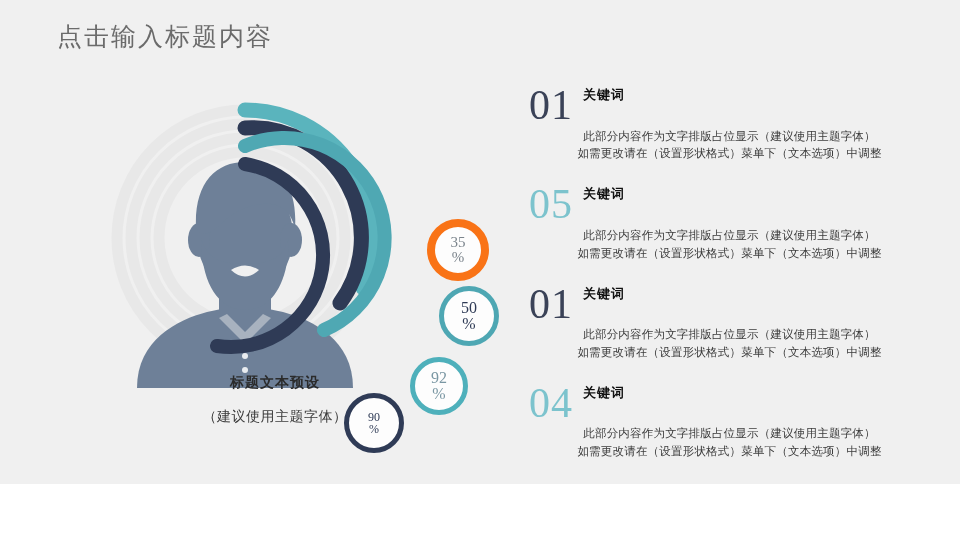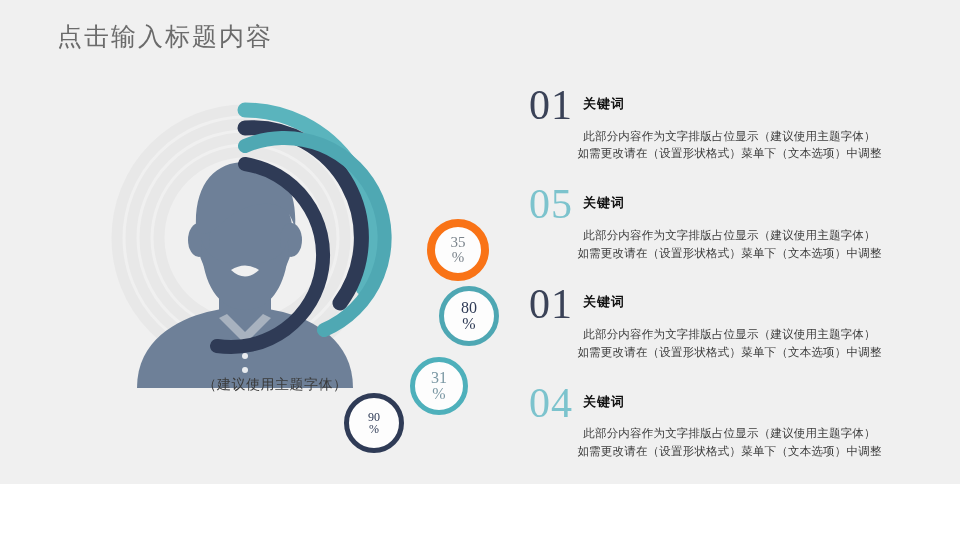--- a/index.html
+++ b/index.html
@@ -107,21 +107,21 @@
   
   #right-list {
     position: absolute;
     left: 529px;
     top: 86px;
     width: 400px;
   }
   .list-item { position: relative; margin-bottom: 22px; }
   .item-headline {
     display: flex;
-    align-items: center;
+    align-items: flex-start;
     margin-bottom: 3px;
   }
   .item-number {
     font-family: "Liberation Serif", "DejaVu Serif", serif;
     font-size: 42px;
     line-height: 0.92;
     font-weight: 400;
     letter-spacing: 1px;
   }
   .item-keyword {
@@ -196,34 +196,35 @@
       <path d="M 150 58 A 92 92 0 0 1 229 242" fill="none" stroke="#4fa8b3" stroke-width="14" stroke-linecap="round"></path>
 
       <path d="M 150 76 A 74 74 0 1 1 122 258" fill="none" stroke="#2f3b56" stroke-width="14" stroke-linecap="round"></path>
     </svg>
 
     <div class="pct-bubble" id="bubble-35">
       <span class="pct-num">35</span>
       <span class="pct-sym">%</span>
     </div>
     <div class="pct-bubble" id="bubble-50">
-      <span class="pct-num">80</span>
+      <span class="pct-num">50</span>
       <span class="pct-sym">%</span>
     </div>
     <div class="pct-bubble" id="bubble-65">
-      <span class="pct-num">31</span>
+      <span class="pct-num">92</span>
       <span class="pct-sym">%</span>
     </div>
     <div class="pct-bubble" id="bubble-90">
       <span class="pct-num">90</span>
       <span class="pct-sym">%</span>
     </div>
   </div>
 
   <div id="left-caption">
+    <div id="caption-heading">标题文本预设</div>
     <div class="caption-line">（建议使用主题字体）</div>
   </div>
 
   <div id="right-list">
 
     <div class="list-item">
       <div class="item-headline">
         <span class="item-number" style="color:#3a4257">01</span>
         <span class="item-keyword">关键词</span>
       </div>

